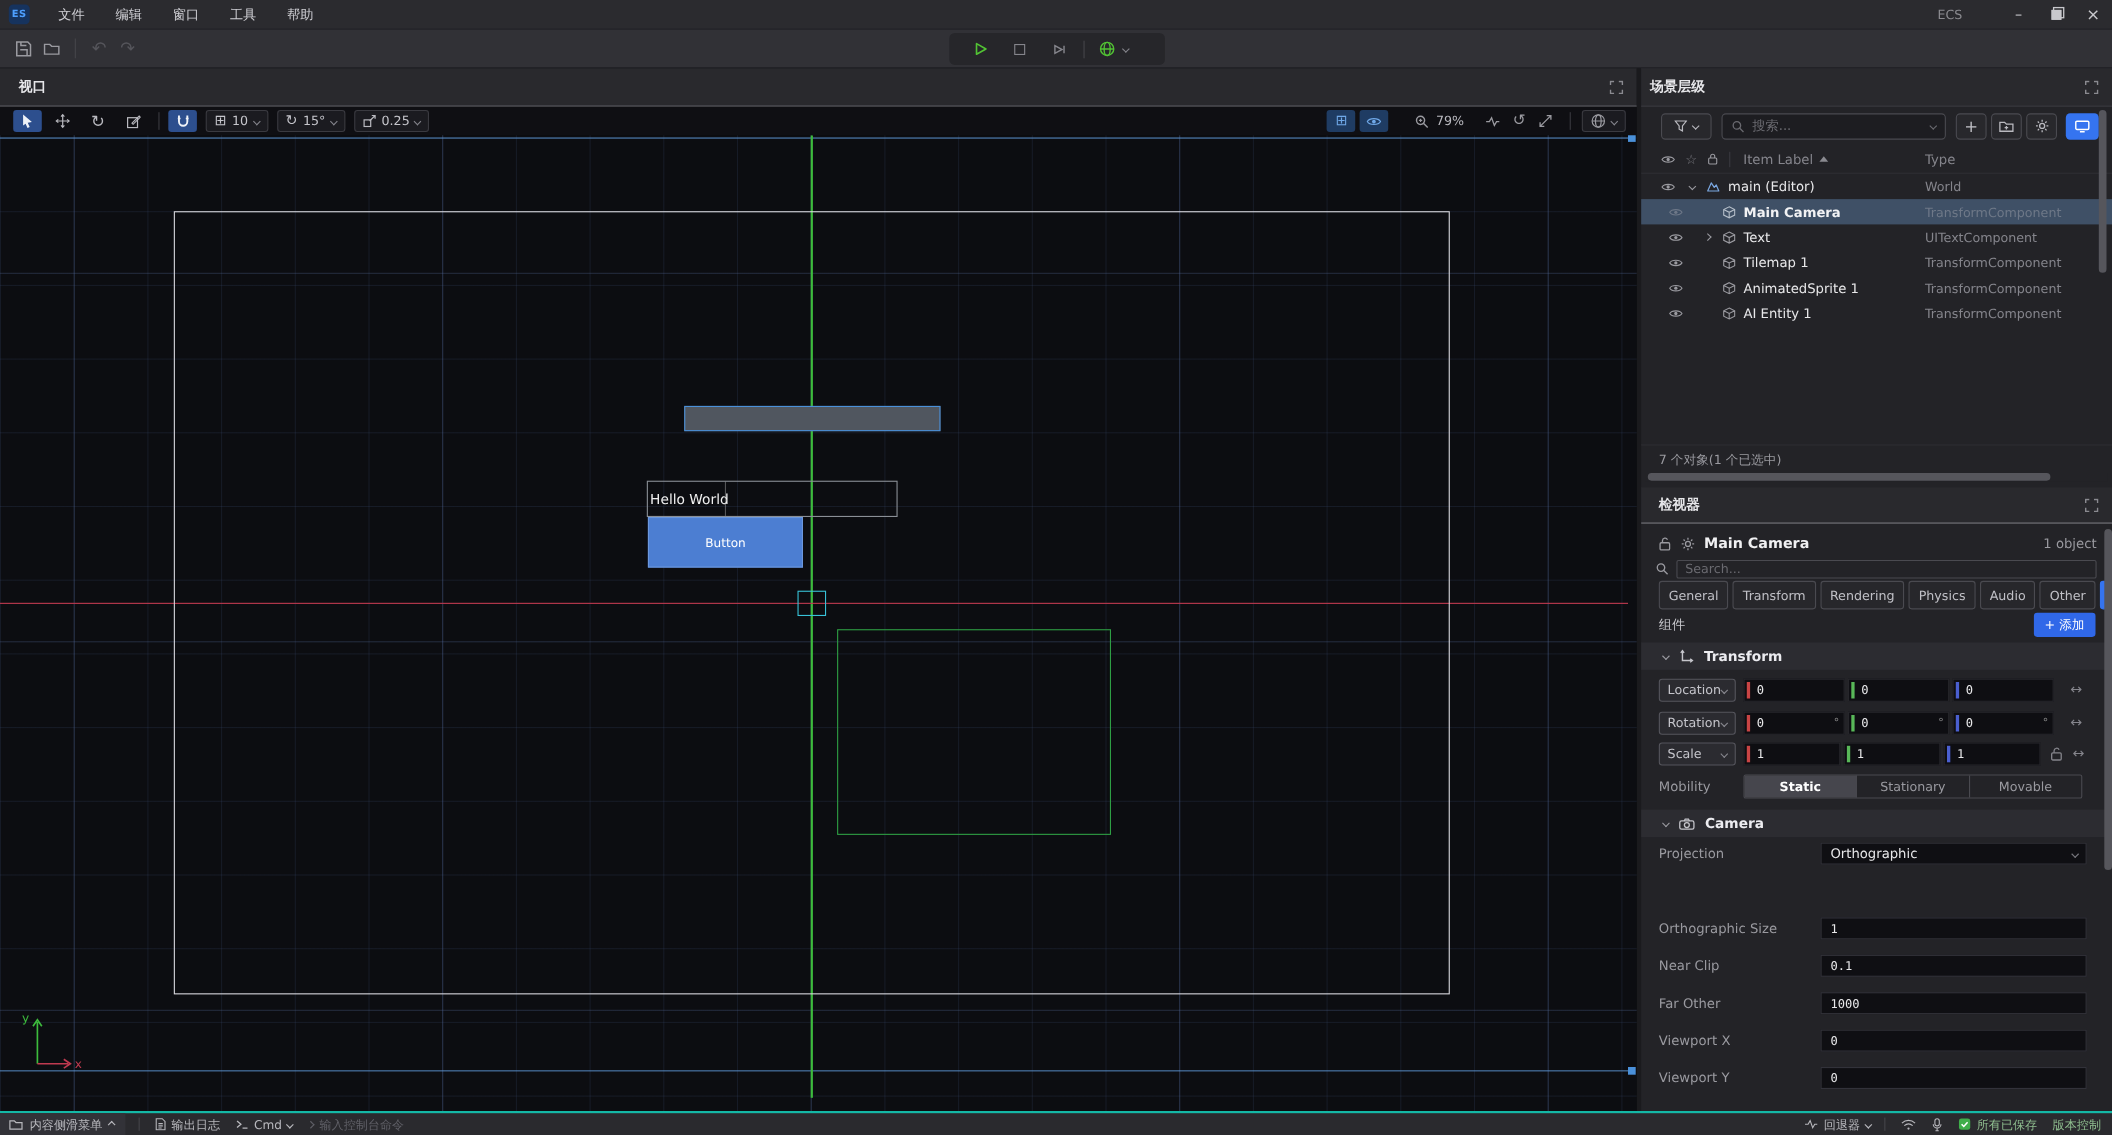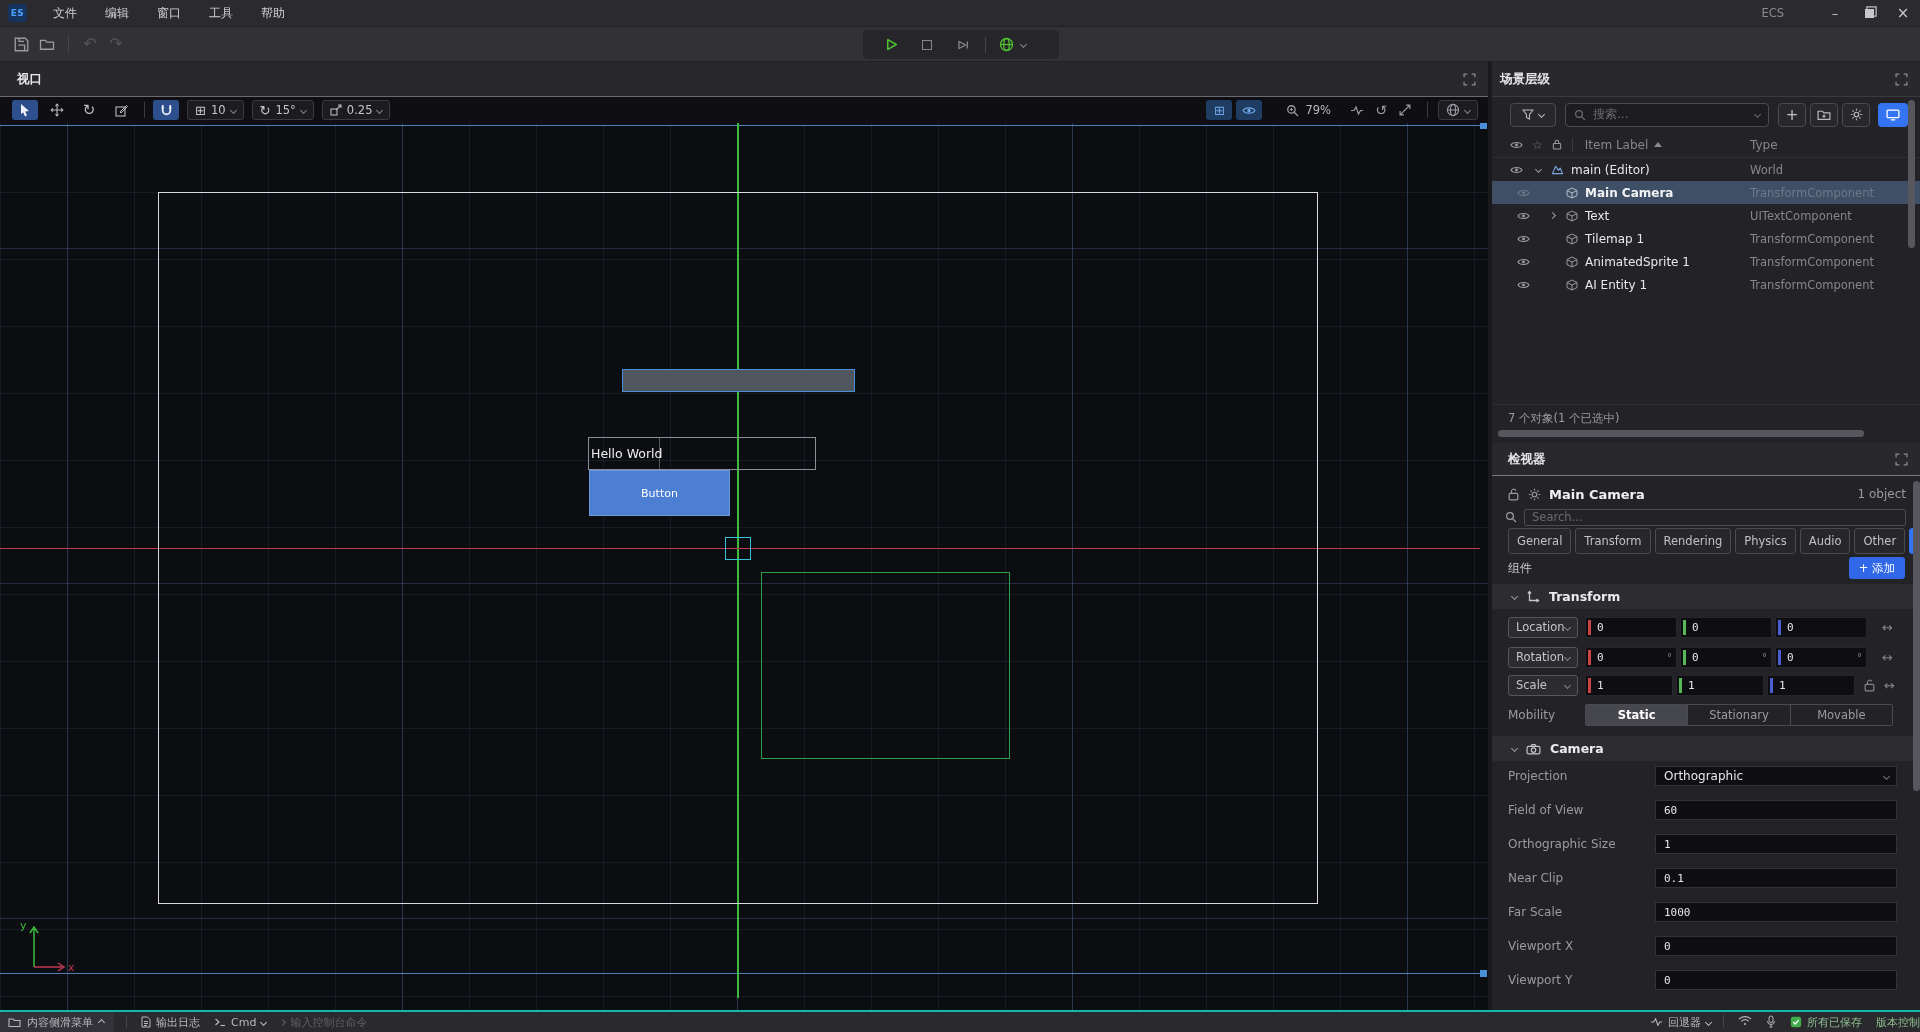--- a/index.html
+++ b/index.html
@@ -130,21 +130,21 @@
   .prop-field { position:absolute; left:163px; top:0; width:242px; height:20px; background:#0f0f13; border:1px solid #32323a; display:flex; align-items:center; padding-left:8px; }
   .prop-field .v { font-family:"DejaVu Sans Mono","Liberation Mono",monospace; font-size:11px; color:#e8e8ea; }
   .prop-field.drop .v { font-family:"DejaVu Sans","Liberation Sans",sans-serif; font-size:12px; }
   .prop-field .dd { margin-left:auto; margin-right:7px; color:#77777d; }
 
   
   .statusbar { position:absolute; left:0; top:1010px; width:1920px; height:22px; background:#2a2a2e; border-top:2px solid #14b8a6; display:flex; align-items:center; font-size:11px; color:#b8b8bd; }
   .sb-left-box { height:100%; background:#323238; display:flex; align-items:center; gap:6px; padding:0 10px 0 8px; }
   .sb-item { display:flex; align-items:center; gap:5px; margin-left:14px; }
   .sb-sep { width:1px; height:12px; background:#45454a; margin-left:12px; }
-  .sb-right { margin-left:auto; display:flex; align-items:flex-start; }
+  .sb-right { margin-left:auto; display:flex; align-items:center; margin-right:10px; }
   .sb-dim { color:#5f5f66; }
   .sb-green { color:#8fbe8f; }
 </style>
 </head>
 <body>
 
 <div class="app">
 
   <div class="titlebar">
     <div class="logo">ES</div>
@@ -680,40 +680,34 @@
         <span>Camera</span>
       </div>
 
       <div class="prop-row" style="top:323px">
         <span class="prop-label">Projection</span>
         <span class="prop-field drop">
           <span class="v">Orthographic</span>
           <span class="dd chev"></span>
         </span>
       </div>
-      <div class="prop-row" style="top:357px">
-        <span class="prop-label">Field of View</span>
-        <span class="prop-field">
-            <span class="v">60</span>
-          </span>
-      </div>
       <div class="prop-row" style="top:391px">
         <span class="prop-label">Orthographic Size</span>
         <span class="prop-field">
             <span class="v">1</span>
           </span>
       </div>
       <div class="prop-row" style="top:425px">
         <span class="prop-label">Near Clip</span>
         <span class="prop-field">
             <span class="v">0.1</span>
           </span>
       </div>
       <div class="prop-row" style="top:459px">
-        <span class="prop-label">Far Scale</span>
+        <span class="prop-label">Far Other</span>
         <span class="prop-field">
             <span class="v">1000</span>
           </span>
       </div>
       <div class="prop-row" style="top:493px">
         <span class="prop-label">Viewport X</span>
         <span class="prop-field">
             <span class="v">0</span>
           </span>
       </div>

